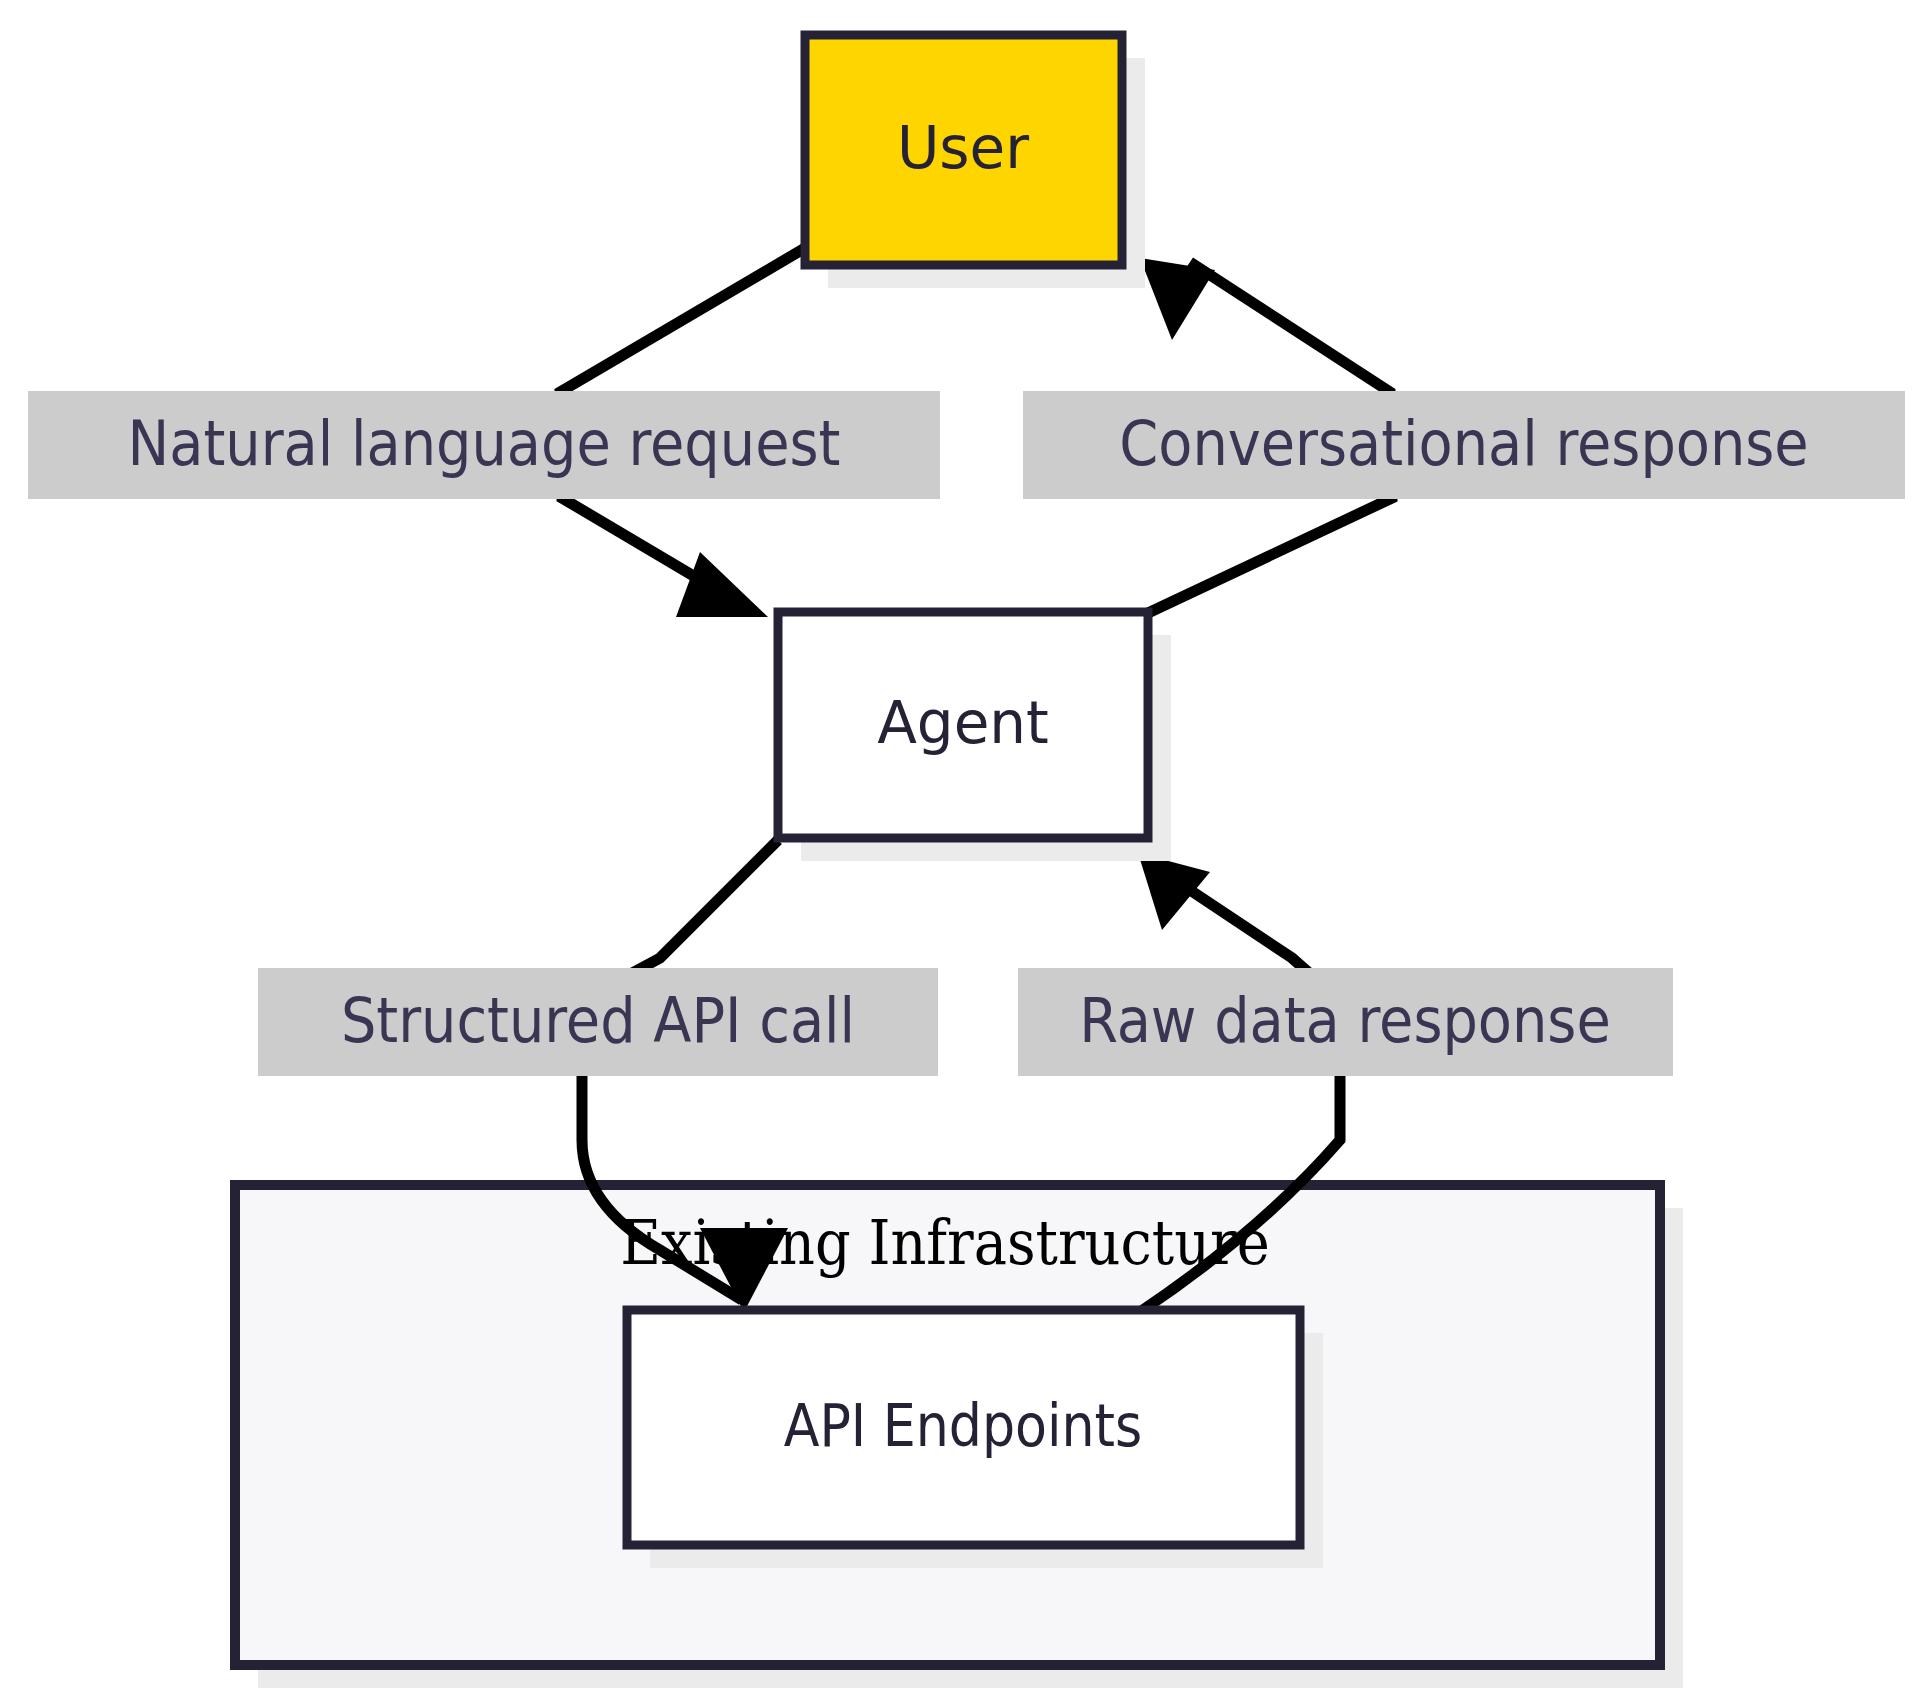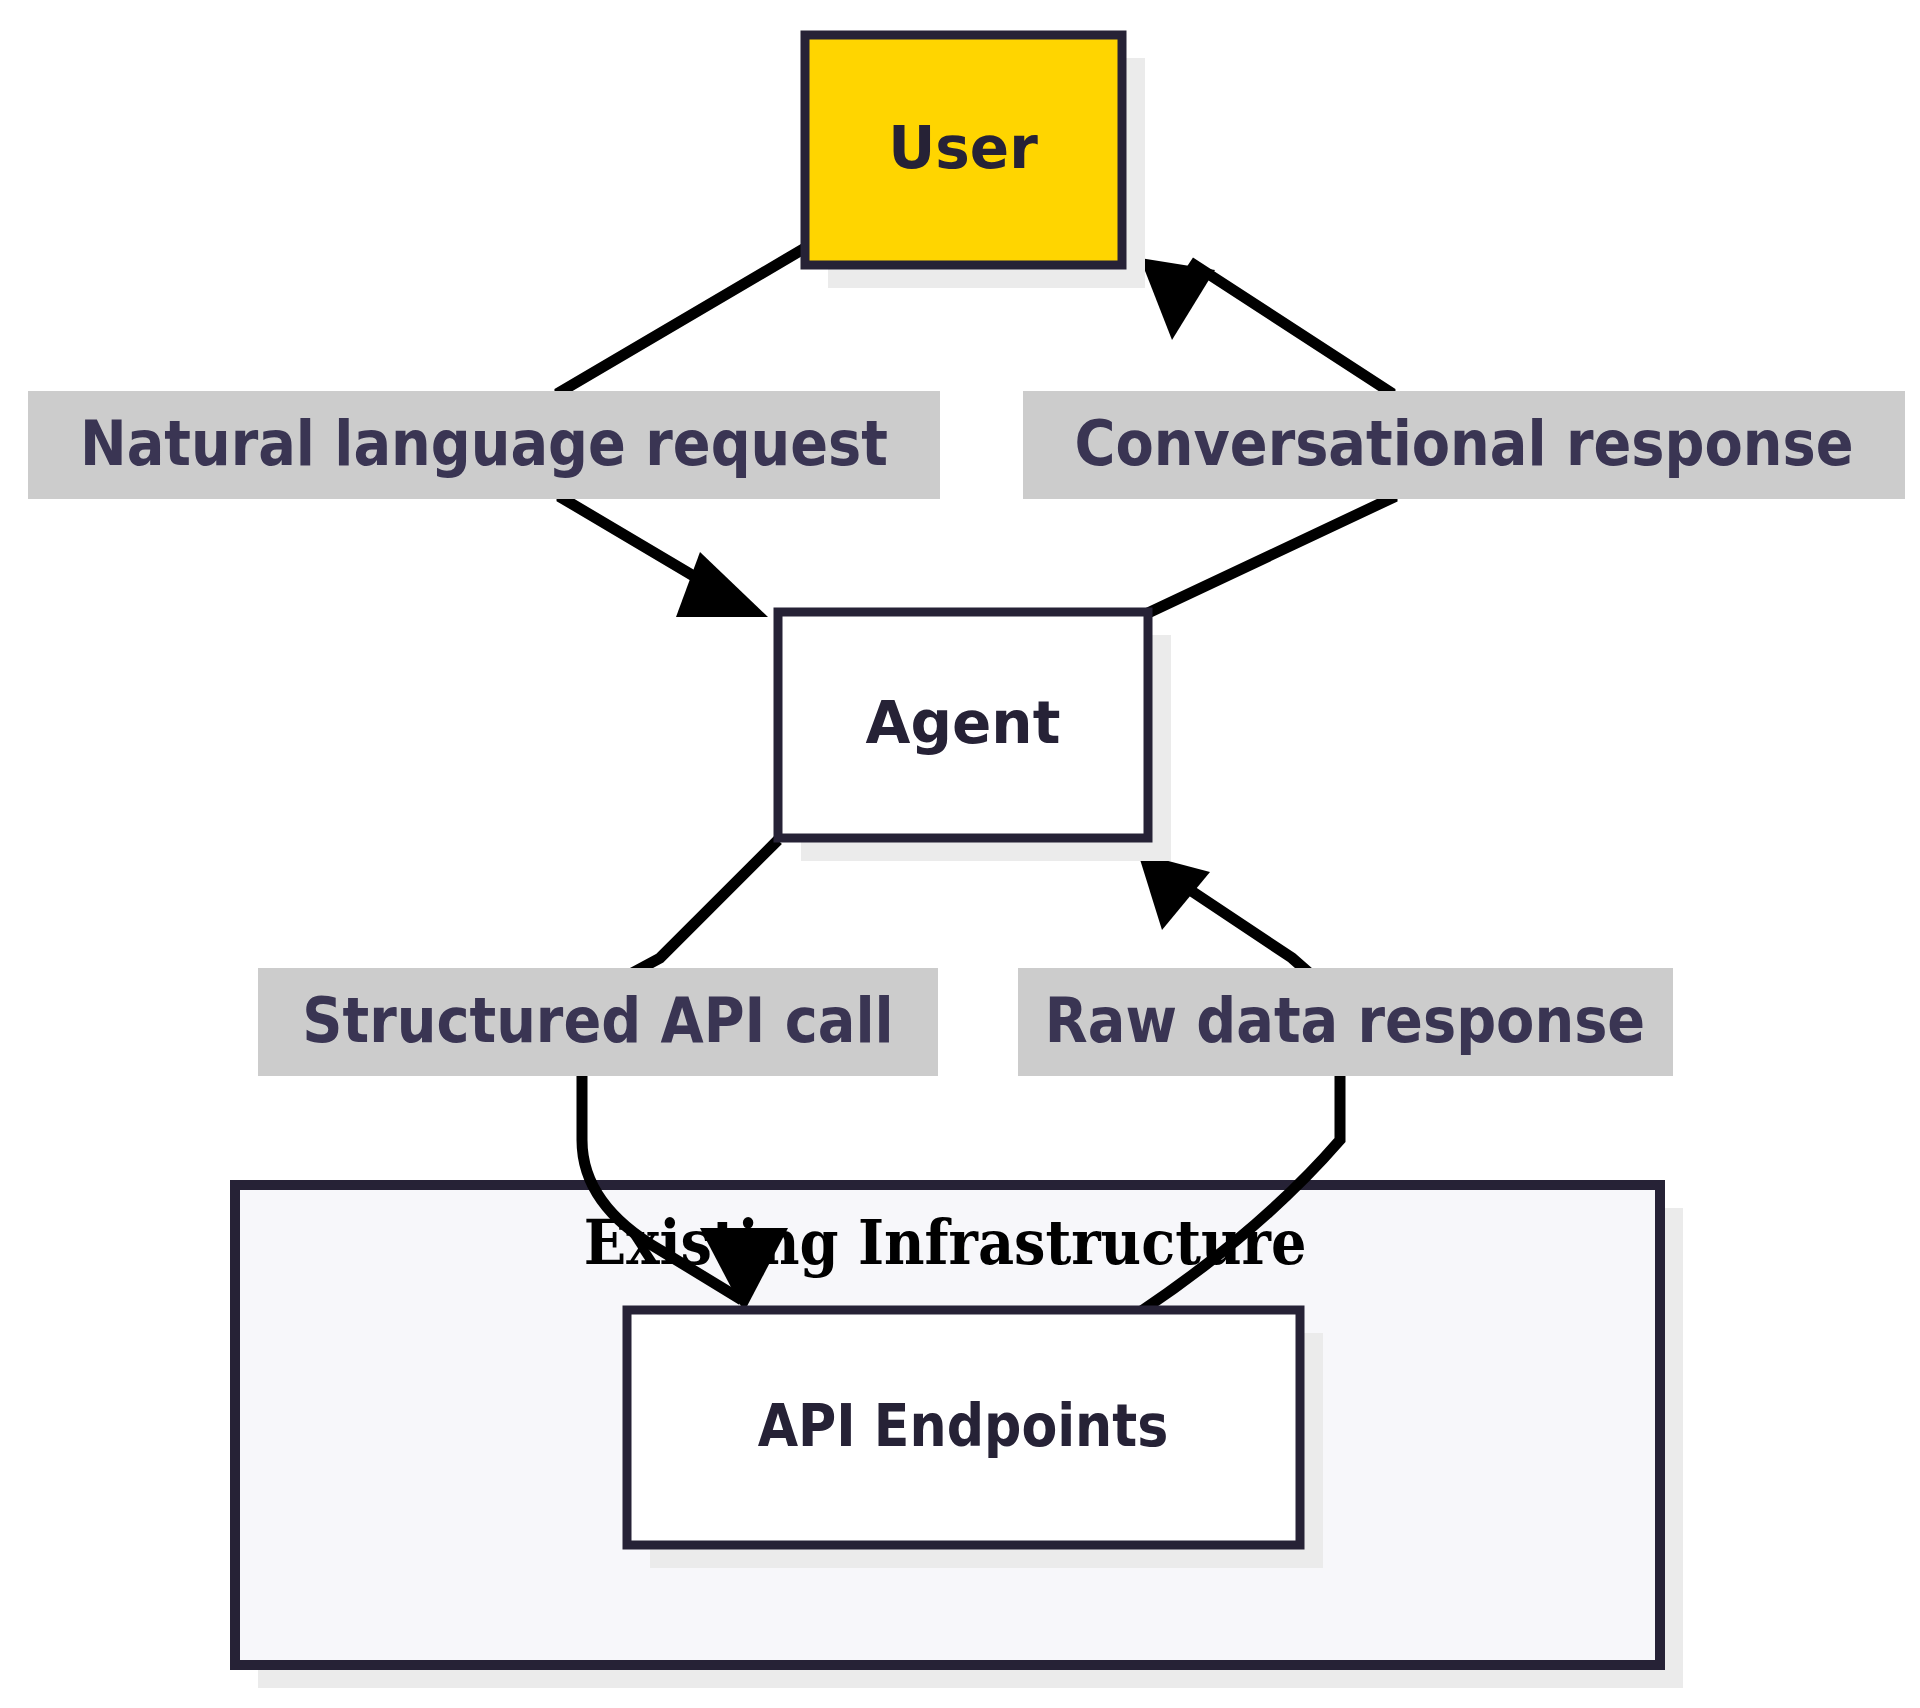--- a/index.html
+++ b/index.html
@@ -11,21 +11,20 @@
   body {
     width: 1920px;
     height: 1708px;
     overflow: hidden;
     font-family: "DejaVu Sans", sans-serif;
   }
   #diagram-root {
     position: relative;
     width: 1784px;
     height: 1708px;
-    font-weight: bold;
   }
   svg#flow {
     display: block;
     width: 1920px;
     height: 1708px;
   }
   .node-label-sans {
     font-family: "DejaVu Sans", sans-serif;
     font-size: 58px;
     fill: #262236;

